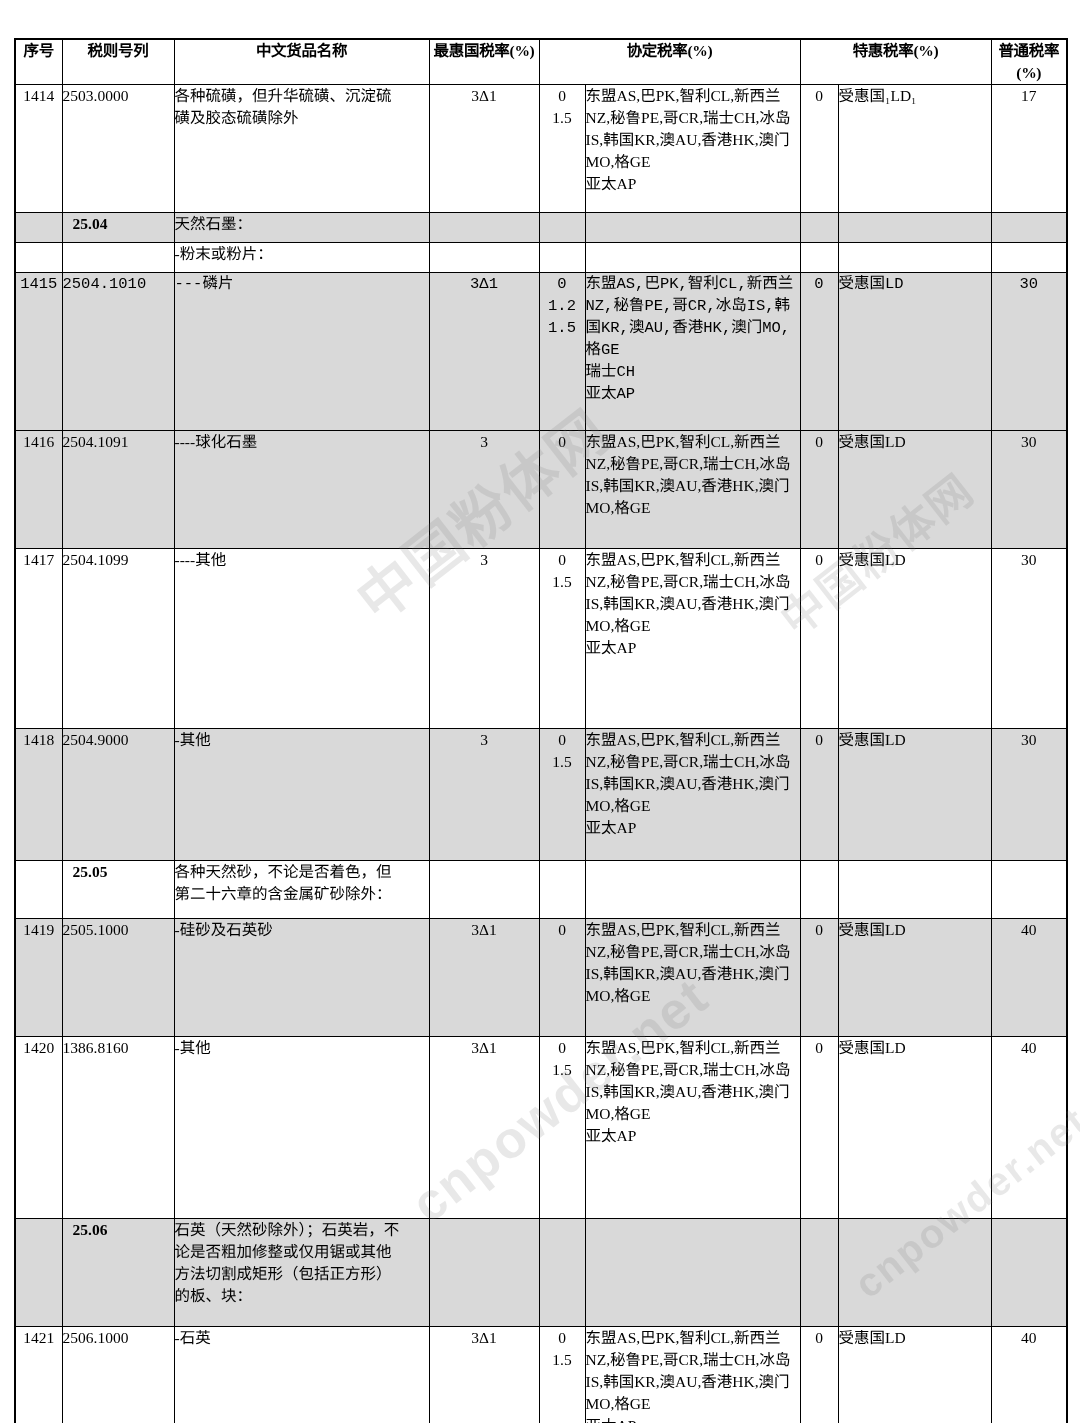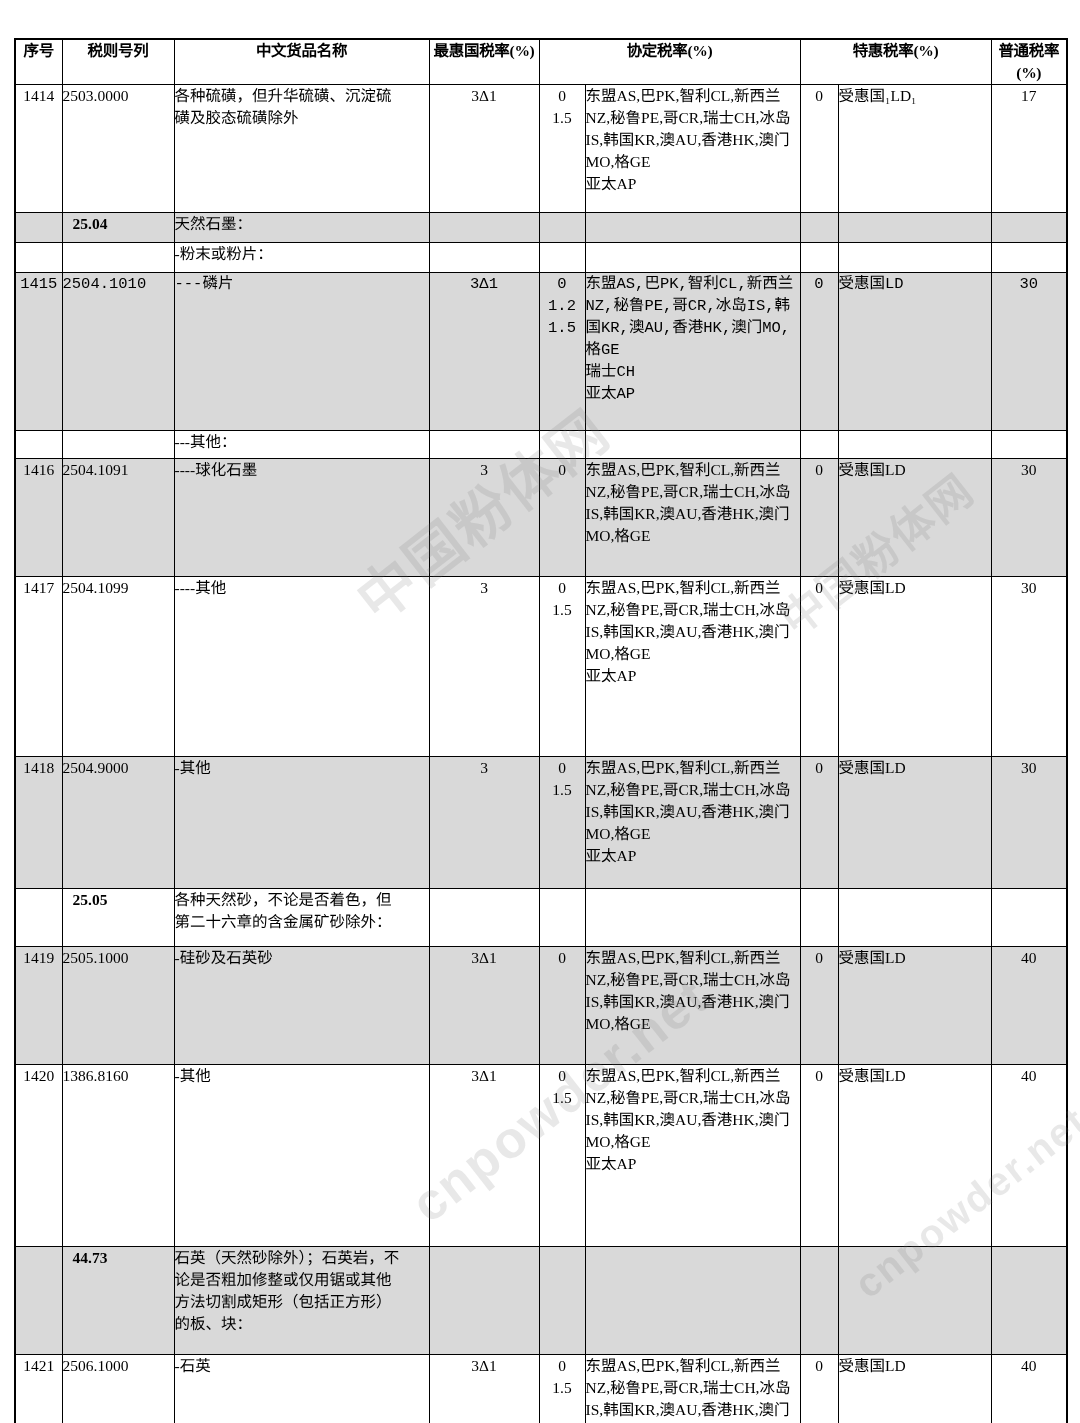--- a/index.html
+++ b/index.html
@@ -246,43 +246,20 @@
               <div>0</div>
             </div>
           </td>
           <td class="prefnm">
             <div class="stack">
               <div>受惠国LD</div>
             </div>
           </td>
           <td class="gen">30</td>
         </tr>
-        <tr class="plain" style="height: 28px;">
-          <td class="no"></td>
-          <td class="code"></td>
-          <td class="name">
-            <div class="name-lines">
-              <div>---其他：</div>
-            </div>
-          </td>
-          <td class="mfn"></td>
-          <td class="agrrate">
-            <div class="stack"></div>
-          </td>
-          <td class="agrname">
-            <div class="stack"></div>
-          </td>
-          <td class="prefrt">
-            <div class="stack"></div>
-          </td>
-          <td class="prefnm">
-            <div class="stack"></div>
-          </td>
-          <td class="gen"></td>
-        </tr>
         <tr class="shade" style="height: 118px;">
           <td class="no">1416</td>
           <td class="code">2504.1091</td>
           <td class="name">
             <div class="name-lines">
               <div>----球化石墨</div>
             </div>
           </td>
           <td class="mfn">3</td>
           <td class="agrrate">
@@ -456,21 +433,21 @@
           </td>
           <td class="prefnm">
             <div class="stack">
               <div>受惠国LD</div>
             </div>
           </td>
           <td class="gen">40</td>
         </tr>
         <tr class="shade" style="height: 108px;">
           <td class="no"></td>
-          <td class="code chapter">44.73</td>
+          <td class="code chapter">25.06</td>
           <td class="name">
             <div class="name-lines">
               <div>石英（天然砂除外）；石英岩，不</div>
               <div>论是否粗加修整或仅用锯或其他</div>
               <div>方法切割成矩形（包括正方形）</div>
               <div>的板、块：</div>
             </div>
           </td>
           <td class="mfn"></td>
           <td class="agrrate">

